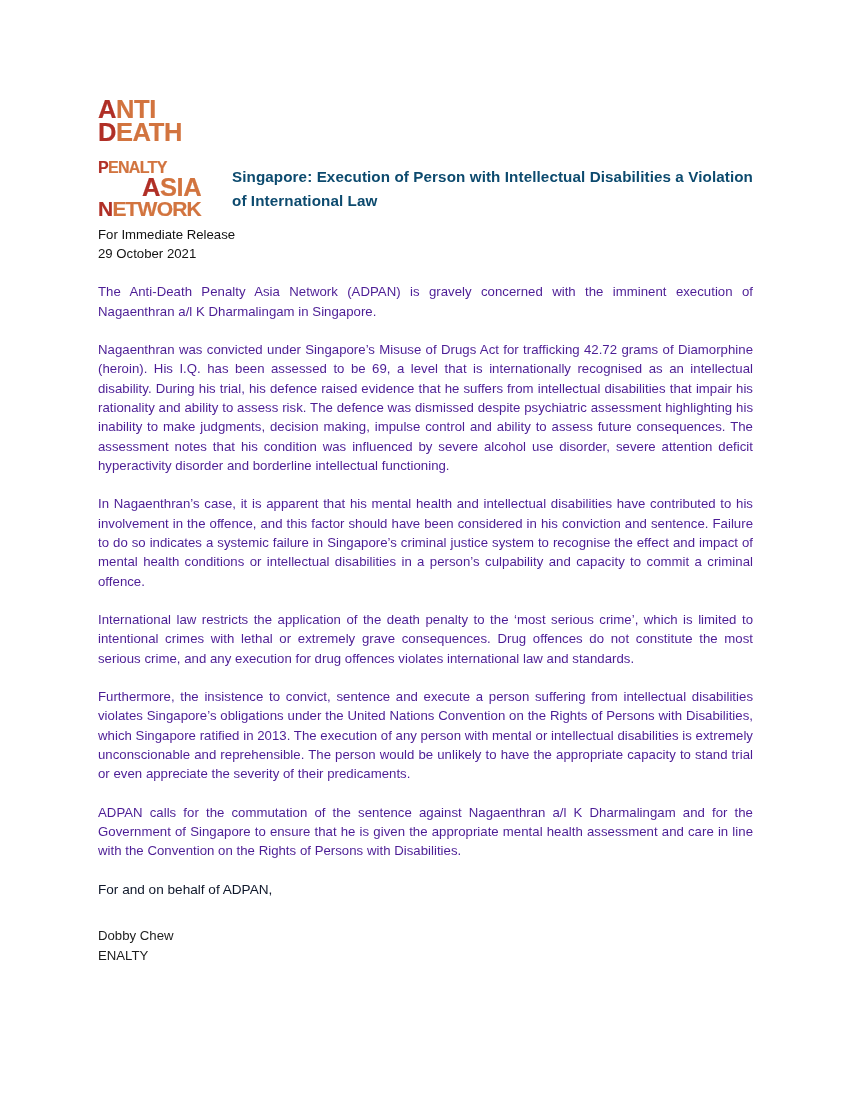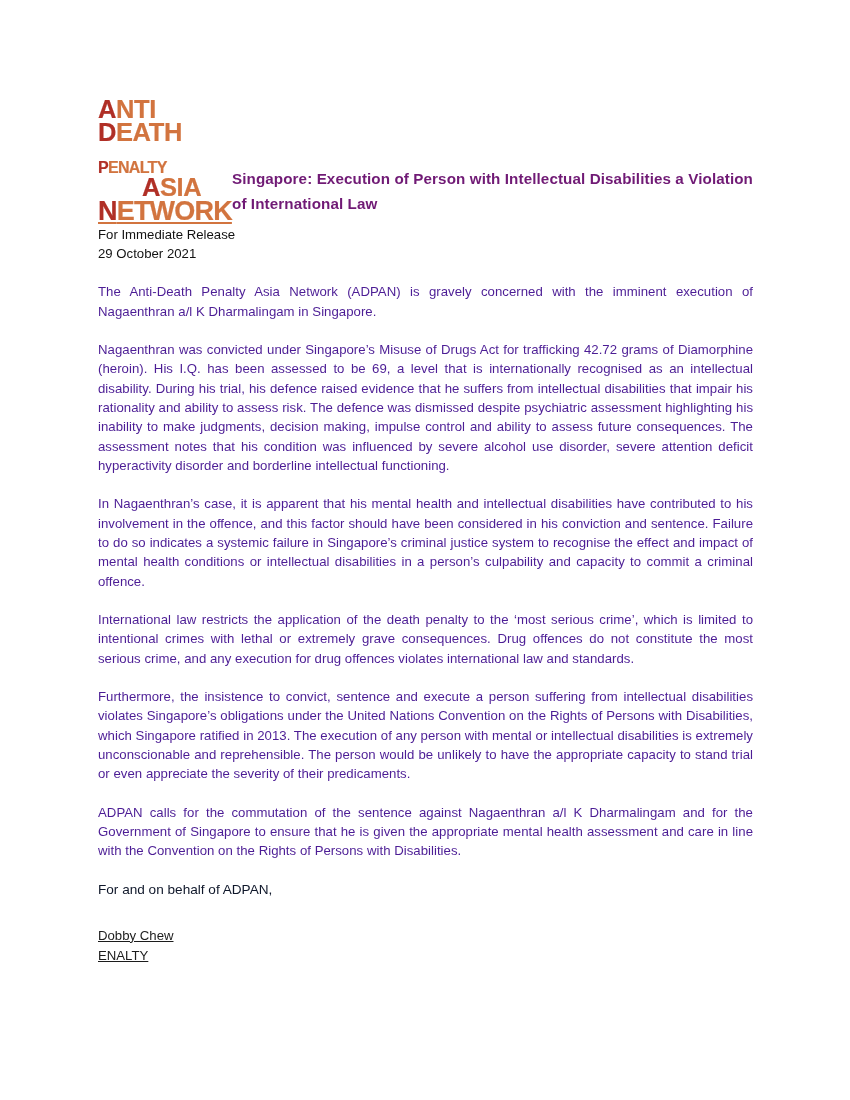--- a/index.html
+++ b/index.html
@@ -51,35 +51,35 @@
     white-space: nowrap;
     color: #d2743f;
   }
   .logo-line .lead {
     color: #b02f26;
   }
   .logo-line.l-anti   { font-size: 25.5px; }
   .logo-line.l-death  { font-size: 25.5px; }
   .logo-line.l-penalty{ font-size: 16px;  letter-spacing: -0.7px; margin-top: 16px;}
   .logo-line.l-asia   { font-size: 25.5px; margin-left: 44px; }
-  .logo-line.l-network{ font-size: 27px; letter-spacing: -0.8px; text-decoration: underline;}
+  .logo-line.l-network{ font-size: 21px; letter-spacing: -0.8px;}
 
   .title-wrap {
     flex: 1 1 auto;
     padding-left: 22px;
     padding-top: 62px;
   }
   .doc-title {
     margin: 0;
     font-size: 15.2px;
     font-weight: bold;
     line-height: 1.62;
     text-align: justify;
     text-justify: inter-word;
-    color: #701a75;
+    color: #0c4a6e;
     letter-spacing: 0.1px;
   }
 
   
   .body-col {
     position: absolute;
     left: 98px;
     top: 226px;
     width: 655px;
   }
@@ -110,21 +110,20 @@
     line-height: 1.465;
     text-align: left;
     color: #0f172a;
   }
 
   .signature {
     margin-top: 26px;
     font-size: 13.2px;
     line-height: 1.54;
     color: #1c1c1c;
-    text-decoration: underline;
   }
   .signature span { display: block; }
 </style>
 </head>
 <body>
 
 <div class="page">
 
   <div class="header">
 

